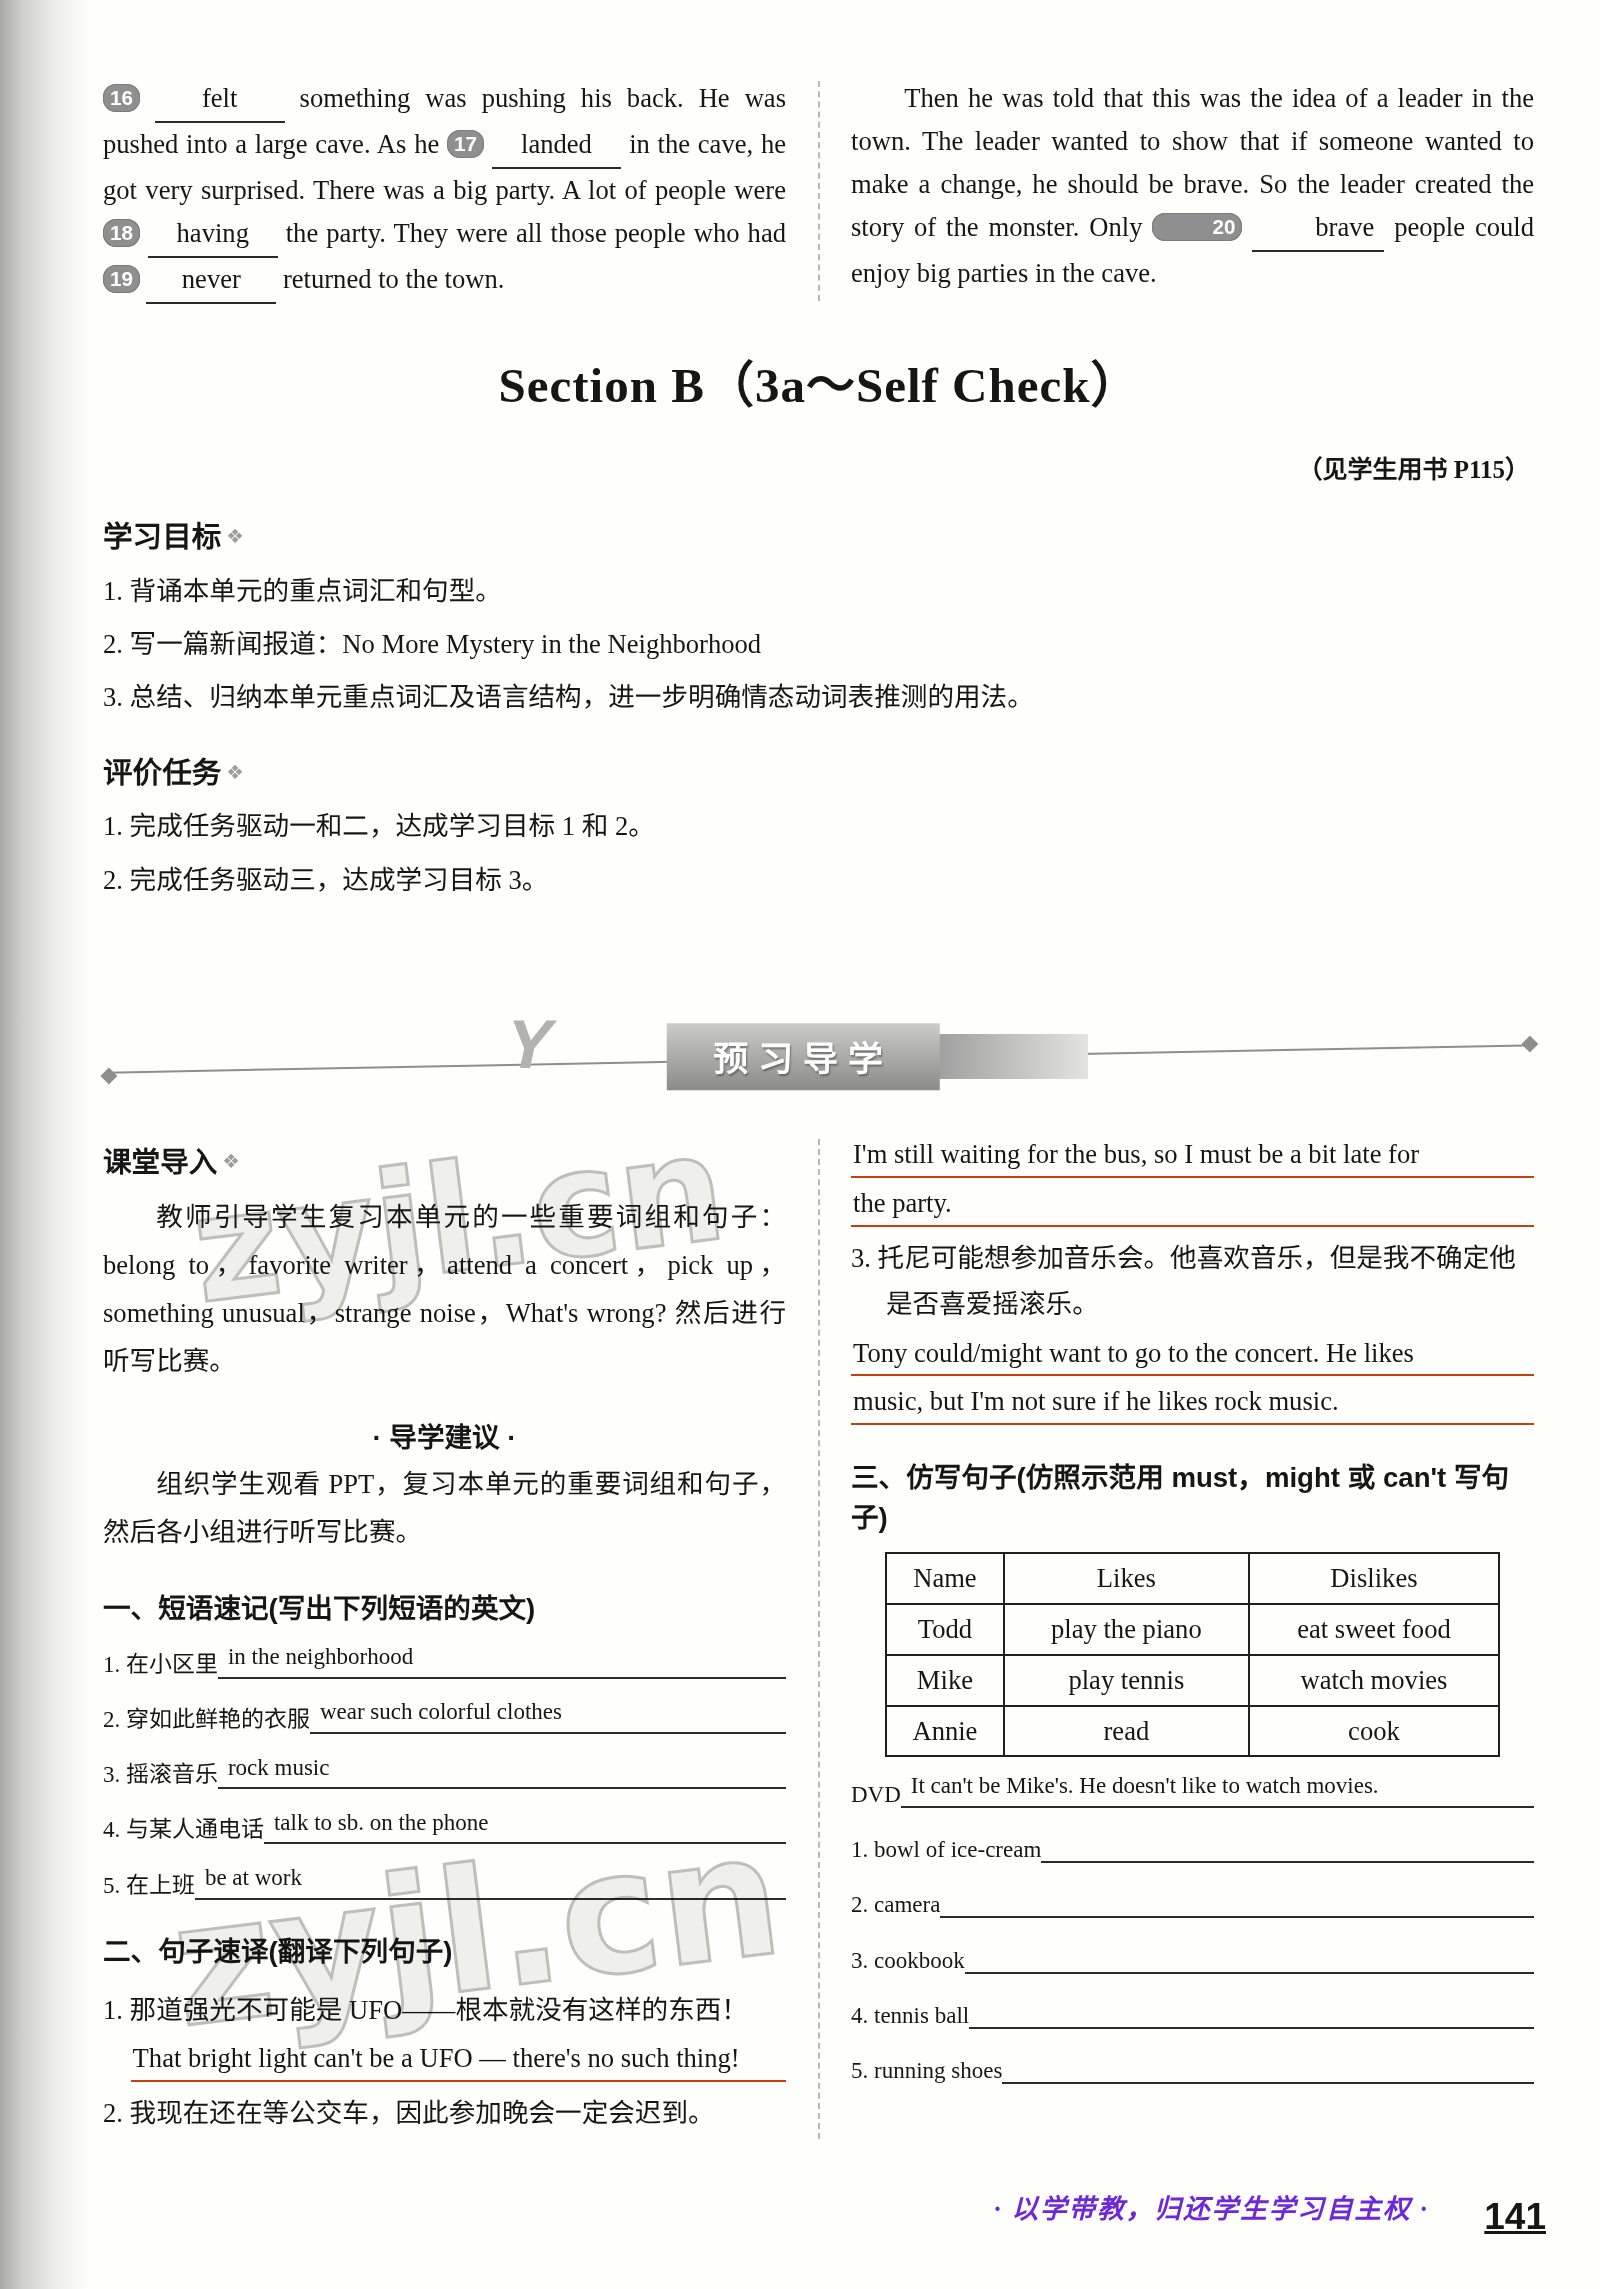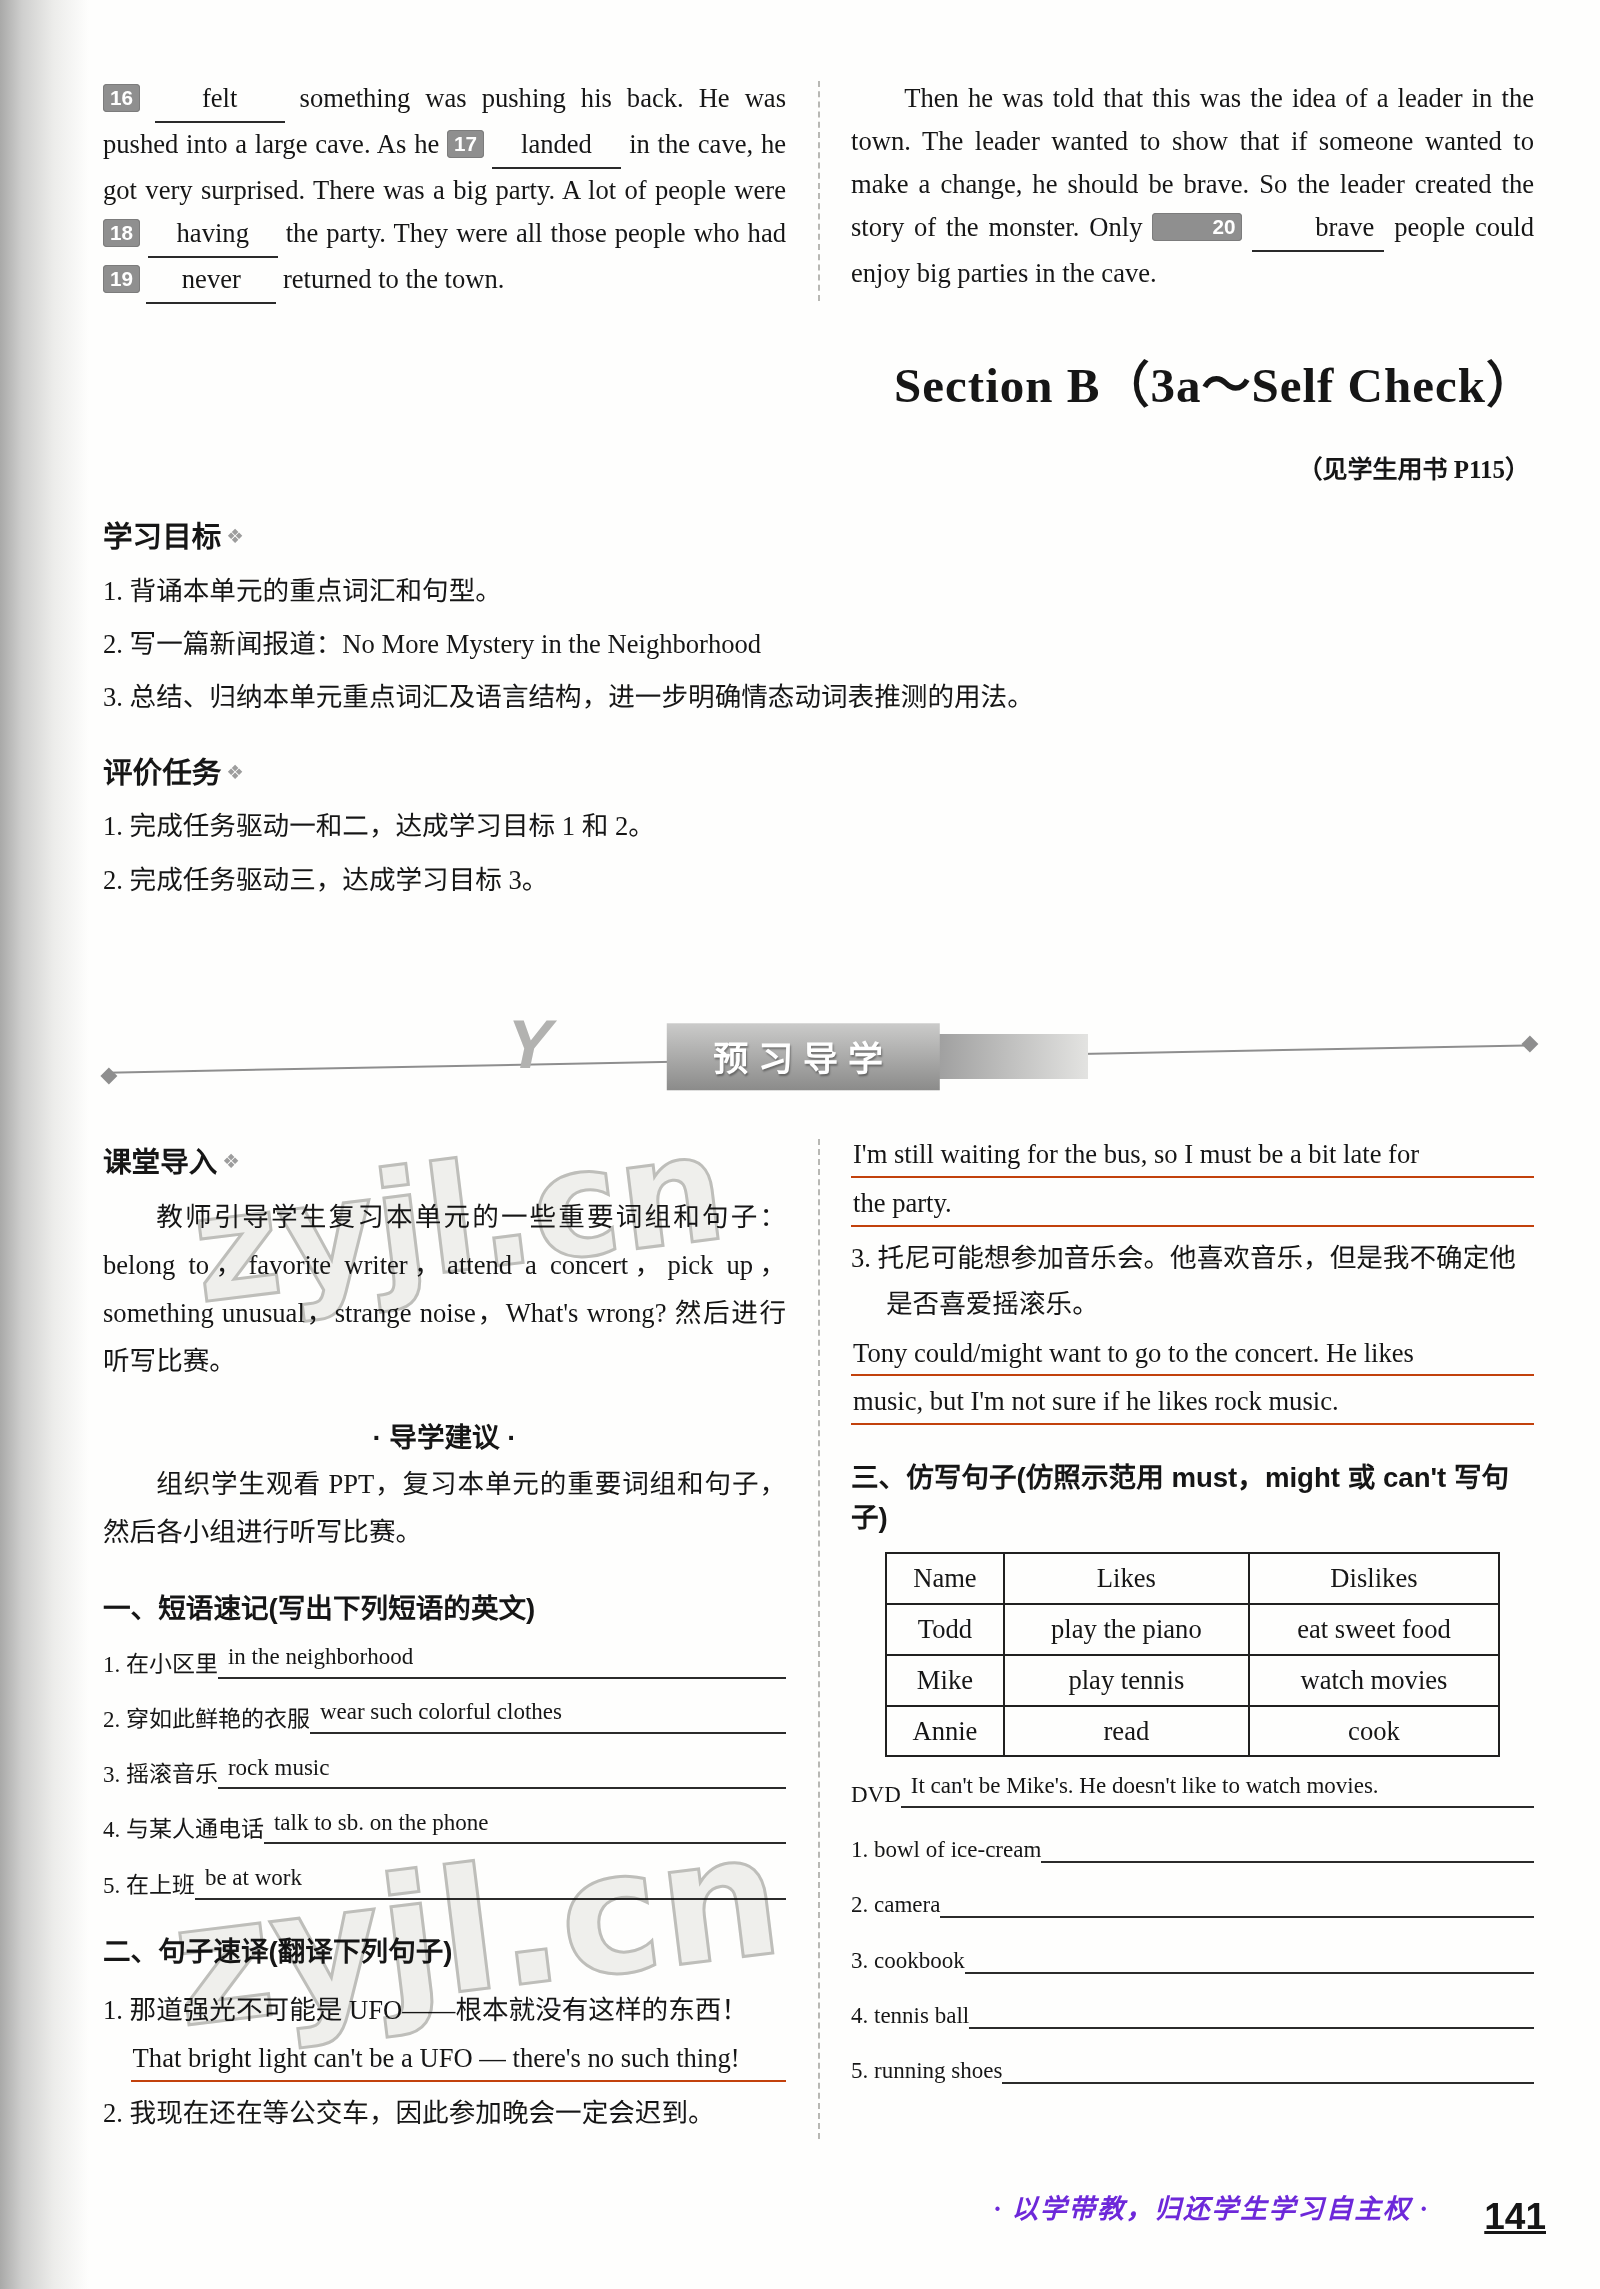--- a/index.html
+++ b/index.html
@@ -11,26 +11,26 @@
 
   
   .two-col{display:flex;align-items:stretch;}
   .col{width:683px;}
   .divider{border-left:2px dashed #b8b8b4;margin:3.9px 31.5px;}
 
   
   .passage{margin:0;font-size:26.6px;line-height:1.62;text-align:justify;}
   .passage.indent{text-indent:2em;}
   .badge{display:inline-block;background:#8f8f8f;color:#fff;font-family:"Liberation Sans","DejaVu Sans",sans-serif;
-        font-weight:bold;font-size:20.7px;line-height:1;padding:3.9px 6.9px 3px;border-radius:4px;position:relative;top:-2px;
+        font-weight:bold;font-size:20.7px;line-height:1;padding:3.9px 6.9px 3px;border-radius:13px;position:relative;top:-2px;
         box-shadow:inset 0 0 0 1px #7c7c7c;}
   .cloze-ans{display:inline-block;min-width:110px;border-bottom:2px solid #2a2a2a;text-align:center;padding:0 9.9px 1px;}
 
   
-  .section-title{margin-top:41px;text-align:right;font-size:49px;font-weight:bold;letter-spacing:1px;}
+  .section-title{margin-top:41px;text-align:center;font-size:49px;font-weight:bold;letter-spacing:1px;}
   .book-ref{text-align:right;font-size:25px;margin-top:5.9px;padding-right:5.9px;font-weight:bold;}
 
   
   .block-heading{font-family:"Liberation Sans","DejaVu Sans",sans-serif;font-weight:bold;font-size:29.6px;margin:27.6px 0 11.8px;}
   .ornament{color:#9d9d9d;font-size:19.7px;margin-left:4.9px;vertical-align:3.9px;font-weight:normal;}
   .obj-item{font-size:26.6px;line-height:1.75;margin:6.9px 0;}
 
   
   .banner{position:relative;height:89px;margin:110px 0 33px;}
   .banner-line{position:absolute;left:3.9px;right:3.9px;top:50%;border-top:2px solid #8e8e8e;transform:rotate(-1.1deg);}

